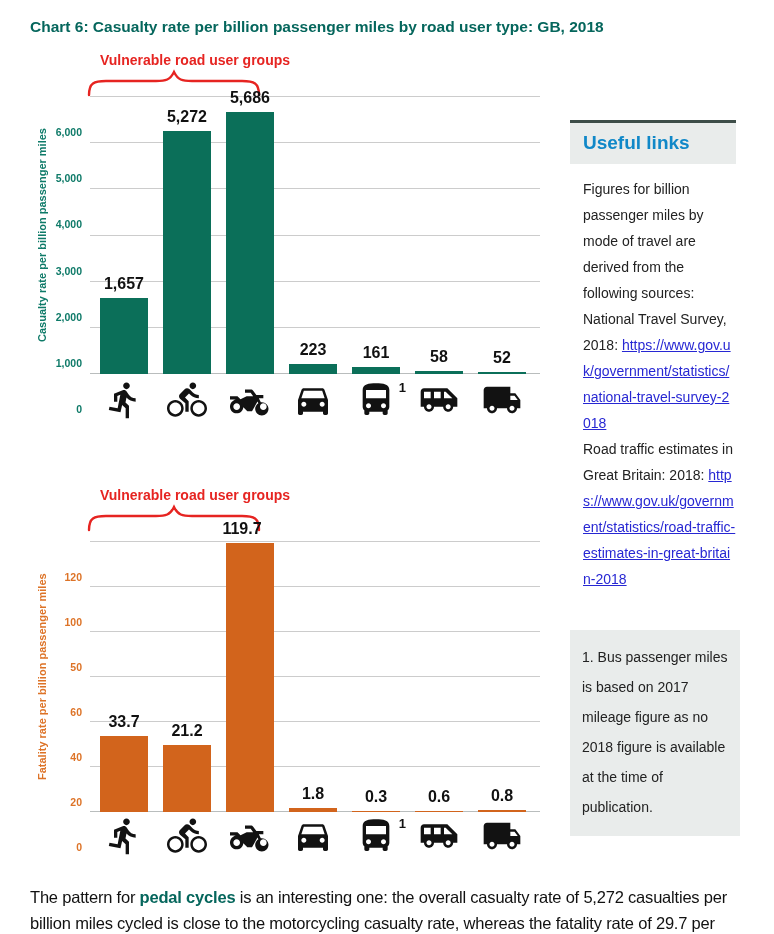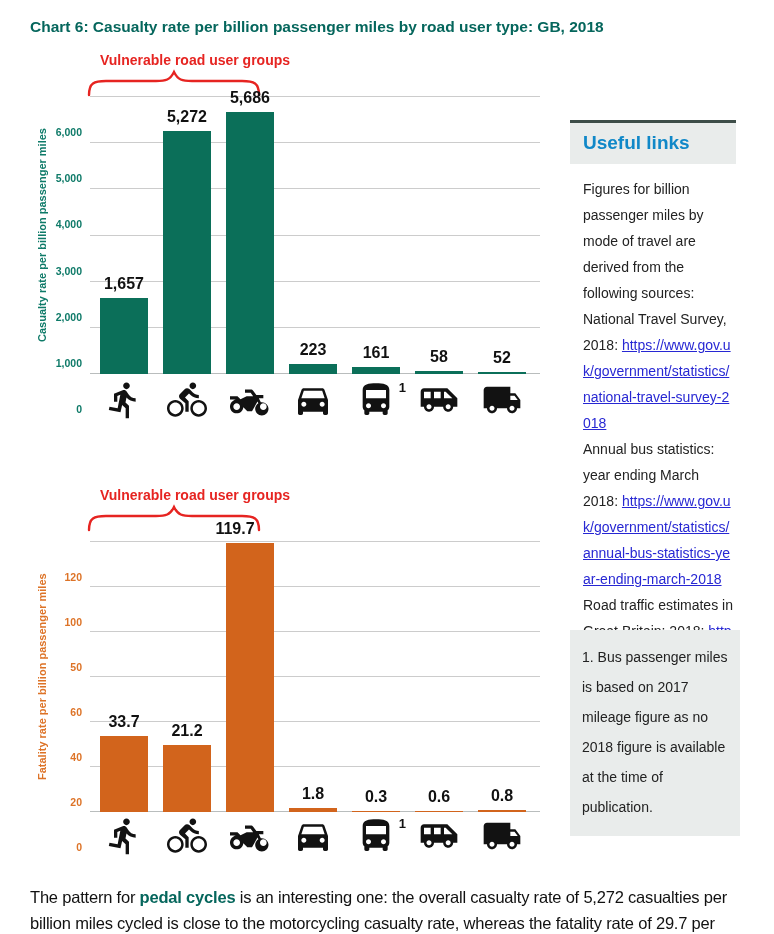--- a/index.html
+++ b/index.html
@@ -162,21 +162,21 @@
         <div class="gridline" style="top: calc(33.3333% - 1px);"></div>
         <div class="gridline" style="top: calc(50% - 1px);"></div>
         <div class="gridline" style="top: calc(66.6667% - 1px);"></div>
         <div class="gridline" style="top: calc(83.3333% - 1px);"></div>
         <div class="gridline baseline" style="top: calc(100% - 1px);"></div>
         <div class="bar" style="left: 10px; height: 28.0833%; background: rgb(210, 100, 28);"></div>
         <div class="bar-label" style="left: 2px; bottom: calc(28.0833% + 5px);">33.7</div>
         <div class="bar" style="left: 73px; height: 24.75%; background: rgb(210, 100, 28);"></div>
         <div class="bar-label" style="left: 65px; bottom: calc(24.75% + 5px);">21.2</div>
         <div class="bar" style="left: 136px; height: 99.75%; background: rgb(210, 100, 28);"></div>
-        <div class="bar-label" style="left: 113px; bottom: calc(99.75% + 5px); text-align: center;">119.7</div>
+        <div class="bar-label" style="left: 120px; bottom: calc(99.75% + 5px); text-align: center;">119.7</div>
         <div class="bar" style="left: 199px; height: 1.5%; background: rgb(210, 100, 28);"></div>
         <div class="bar-label" style="left: 191px; bottom: calc(1.5% + 5px);">1.8</div>
         <div class="bar" style="left: 262px; height: 0.25%; background: rgb(210, 100, 28);"></div>
         <div class="bar-label" style="left: 254px; bottom: calc(0.25% + 5px);">0.3</div>
         <div class="bar" style="left: 325px; height: 0.5%; background: rgb(210, 100, 28);"></div>
         <div class="bar-label" style="left: 317px; bottom: calc(0.5% + 5px);">0.6</div>
         <div class="bar" style="left: 388px; height: 0.666667%; background: rgb(210, 100, 28);"></div>
         <div class="bar-label" style="left: 380px; bottom: calc(0.666667% + 5px);">0.8</div>
       </div>
     <div class="icon-row">
@@ -217,21 +217,20 @@
           </svg>
         </div>
       </div>
   </div>
 
   <div id="sidebar">
     <div class="sb-head">Useful links</div>
     <div class="sb-body">
       <p>Figures for billion passenger miles by mode of travel are derived from the following sources:</p>
       <p class="source"><span>National Travel Survey, 2018: </span><a class="lnk" href="#">https://www.gov.uk/government/statistics/national-travel-survey-2018</a></p>
-      <p class="source"><span>Annual bus statistics: year ending March 2018: </span><a class="lnk" href="#">https://www.gov.uk/government/statistics/annual-bus-statistics-year-ending-march-2018</a></p>
       <p class="source"><span>Road traffic estimates in Great Britain: 2018: </span><a class="lnk" href="#">https://www.gov.uk/government/statistics/road-traffic-estimates-in-great-britain-2018</a></p>
     </div>
   </div>
 
   <div id="footnote-box">
     <p>1. Bus passenger miles is based on 2017 mileage figure as no 2018 figure is available at the time of publication.</p>
   </div>
 
   <div id="bottom-para"><span>The pattern for </span><span class="hl">pedal cycles</span><span> is an interesting one: the overall casualty rate of 5,272 casualties per billion miles cycled is close to the motorcycling casualty rate, whereas the fatality rate of 29.7 per</span></div>
 

